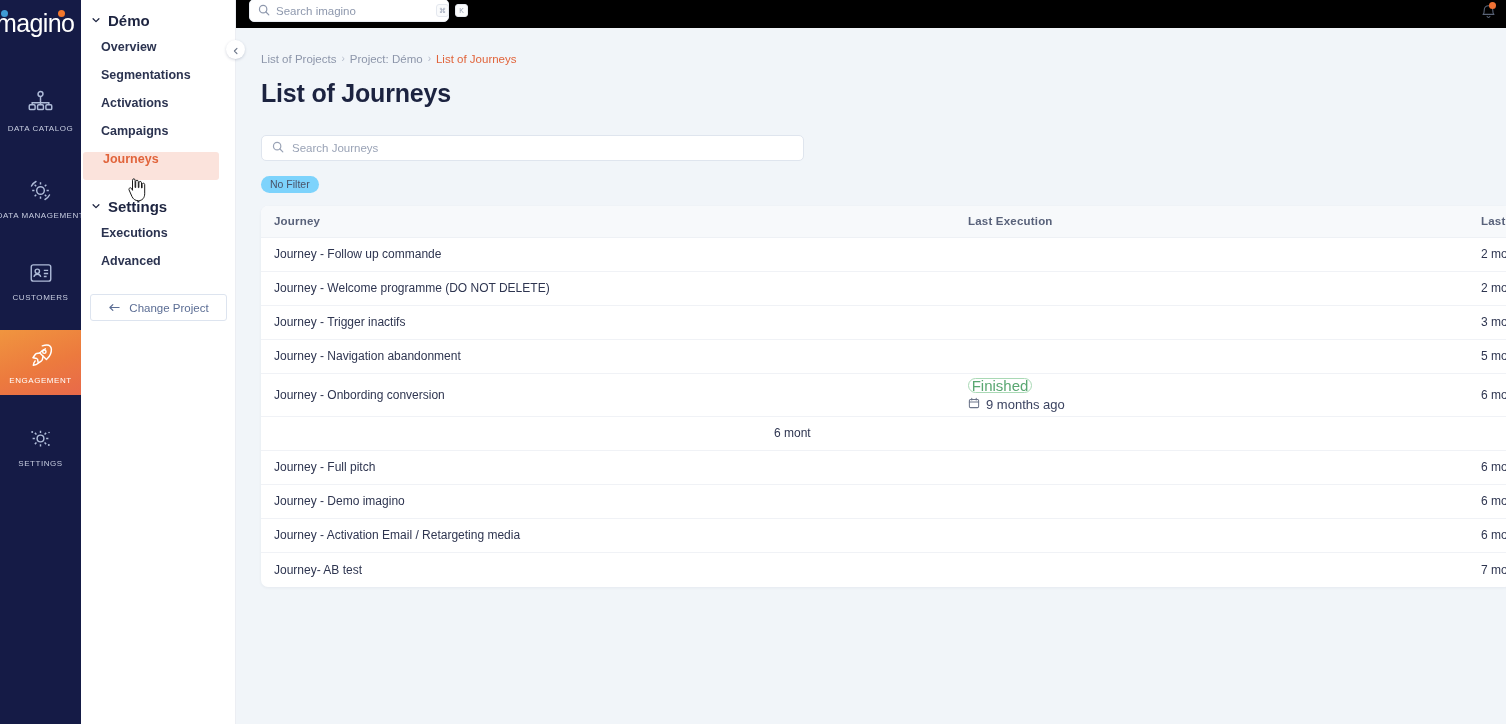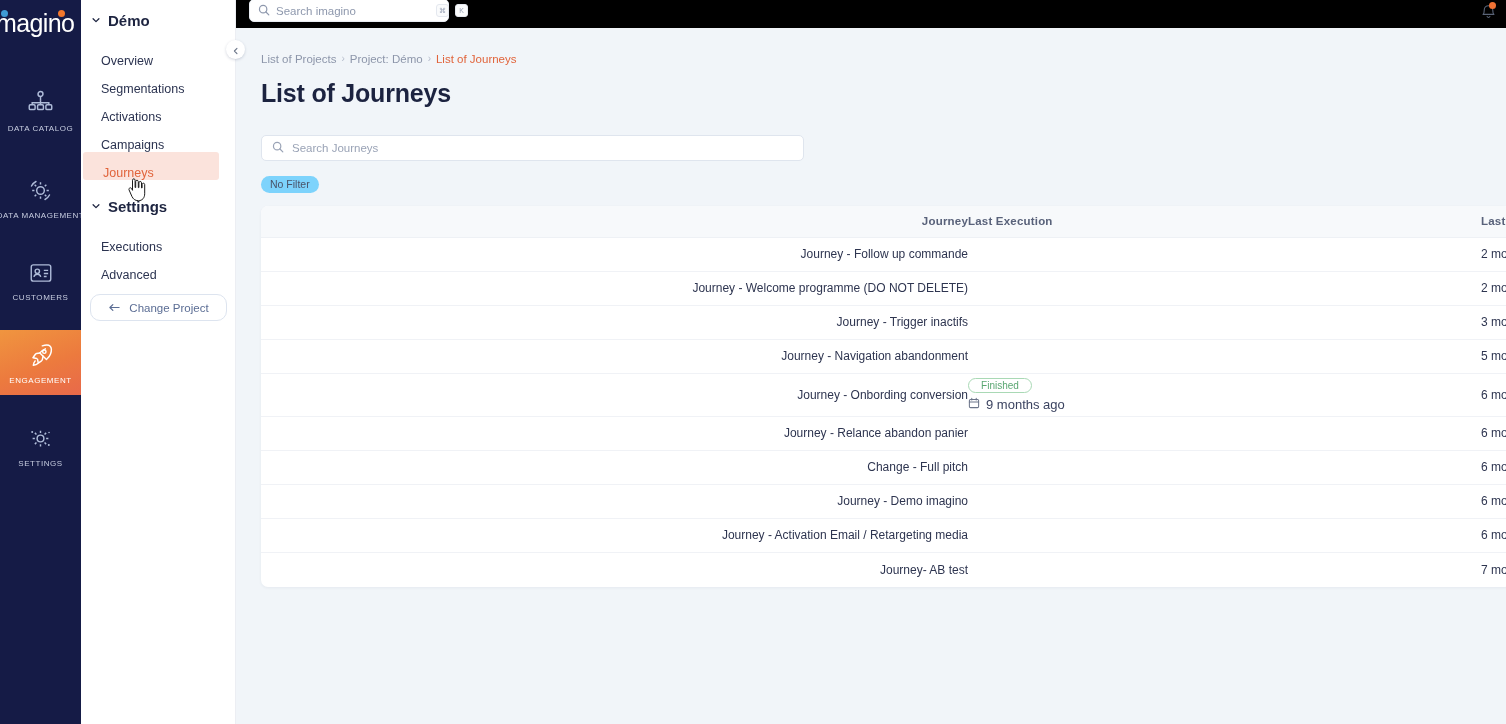--- a/index.html
+++ b/index.html
@@ -87,40 +87,41 @@
   }
   .subnav-group-head .chev {
     width: 10px; height: 10px; flex: 0 0 10px;
     display: flex; align-items: center; justify-content: center;
   }
   .subnav-group-title {
     font-size: 15px; font-weight: bold; color: #1d2440;
   }
   .subnav-item {
     height: 28px;
-    display: flex; align-items: flex-end;
+    display: flex; align-items: flex-start;
     padding-left: 20px;
     font-size: 12.5px;
     color: #2b3350;
     cursor: pointer;
     border-radius: 3px;
     margin: 0 0 0 0;
+    font-weight: bold;
   }
   .subnav-item.active {
     background: #fbe3dc;
     color: #e1643b;
     margin-left: 2px;
     width: 136px;
   }
   .subnav-gap { height: 14px; }
   .change-project {
     margin: 12px 0 0 9px;
     width: 137px; height: 27px;
     border: 1px solid #dde4ef;
-    border-radius: 10px;
+    border-radius: 3px;
     background: #ffffff;
     display: flex; align-items: center; justify-content: center;
     gap: 8px;
     cursor: pointer;
   }
   .change-project .cp-label {
     font-size: 11.5px; color: #5b6d94;
   }
   .collapse-btn {
     position: absolute;
@@ -256,32 +257,32 @@
     display: flex;
     align-items: center;
     min-height: 34px;
     border-bottom: 1px solid #f0f2f6;
     font-size: 12px;
     color: #2e3550;
     cursor: pointer;
   }
   .t-row:last-child { border-bottom: 0; }
   .t-row.tall { min-height: 43px; }
-  .c-journey { flex: 0 0 707px; padding-left: 13px; text-align: right; }
+  .c-journey { flex: 0 0 707px; padding-left: 13px; }
   .c-exec    { flex: 0 0 508px; }
   .c-updated { flex: 1 1 auto; padding-left: 5px; white-space: nowrap; }
 
   .exec-cell { display: flex; flex-direction: column; gap: 4px; }
   .status-badge {
     display: inline-flex; align-items: center; justify-content: center;
     width: 64px; height: 15px;
     border: 1px solid #a9d9b5;
     border-radius: 8px;
     color: #5aa772;
-    font-size: 10px;
+    font-size: 15px;
     background: #ffffff;
   }
   .exec-when {
     display: flex; align-items: center; gap: 6px;
     font-size: 13px; color: #3b4360;
   }
 
   
   .cursor {
     position: absolute;
@@ -535,27 +536,26 @@
                   </svg>
                 </span>
                 <span>9 months ago</span>
               </span>
             </div>
           </div>
           <div class="c-updated">6 mont</div>
         </div>
 
         <div class="t-row">
-          <div class="c-journey">Journey - Relance abandon panier</div>
           <div class="c-exec"></div>
           <div class="c-updated">6 mont</div>
         </div>
 
         <div class="t-row">
-          <div class="c-journey">Change - Full pitch</div>
+          <div class="c-journey">Journey - Full pitch</div>
           <div class="c-exec"></div>
           <div class="c-updated">6 mont</div>
         </div>
 
         <div class="t-row">
           <div class="c-journey">Journey - Demo imagino</div>
           <div class="c-exec"></div>
           <div class="c-updated">6 mont</div>
         </div>
 

